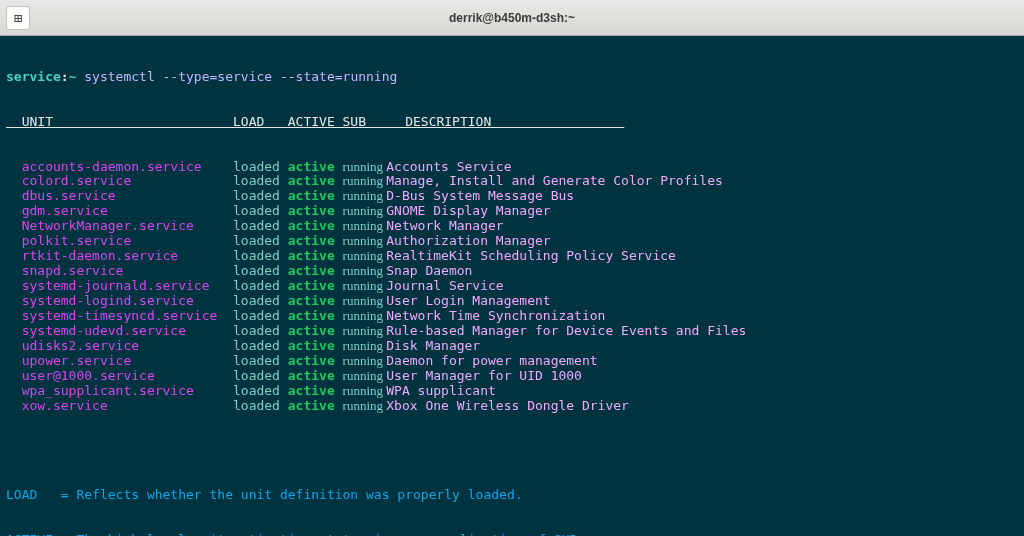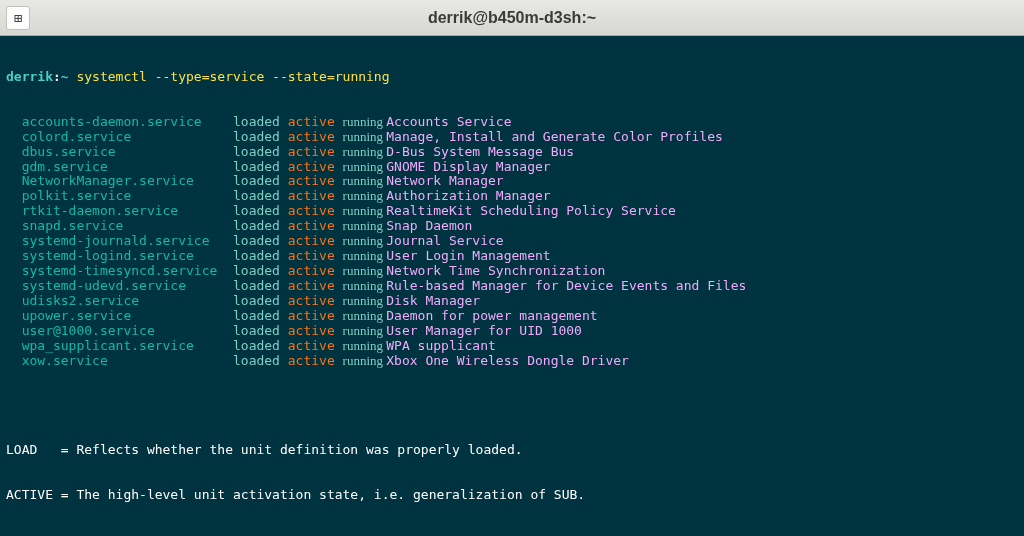--- a/index.html
+++ b/index.html
@@ -32,55 +32,56 @@
       font-size: 14px;
       color: #444;
       cursor: pointer;
     }
     .titlebar-title {
       position: absolute;
       left: 0;
       right: 0;
       text-align: center;
       font-family: sans-serif;
-      font-size: 16px;
+      font-size: 12px;
       font-weight: bold;
       color: #3a3a3a;
       pointer-events: none;
     }
     .terminal {
       padding: 4px 6px;
       line-height: 1.15;
       white-space: pre;
       color: #7fcec4;
     }
     .prompt-user { color: #4ecdc4; font-weight: bold; }
     .prompt-sep  { color: #e8e8e8; font-weight: bold; }
-    .cmd-text    { color: #fde047; margin-top: 43px; }
+    .cmd-text    { color: #c4b5fd; margin-top: 43px; }
     .hdr-row     { color: #e8e8e8; text-decoration: underline; }
-    .col-unit    { color: #14b8a6; }
+    .col-unit    { color: #d946ef; }
     .col-load    { color: #7fcec4; margin-top: 48px; }
-    .col-active  { color: #f97316; }
+    .col-active  { color: #22c55e; font-weight: bold; }
     .col-sub     { color: #7fcec4; font-family: Liberation Serif, serif; }
     .col-desc    { color: #f0abfc; }
-    .legend      { color: #ffffff; }
+    .legend      { color: #0ea5e9; }
     .row { display: block; }
   </style>
 </head>
 <body>
 
 <div class="titlebar">
   <div class="titlebar-btn">
     <span>⊞</span>
   </div>
   <div class="titlebar-title">derrik@b450m-d3sh:~</div>
 </div>
 
 <div class="terminal">
-  <span class="row"><span class="prompt-user">derrik</span><span class="prompt-sep">:</span><span class="prompt-user">~</span><span class="cmd-text"> </span><span class="cmd-text">systemctl --type=service --state=running</span></span>
+  <span class="row"><span class="prompt-user">service</span><span class="prompt-sep">:</span><span class="prompt-user">~</span><span class="cmd-text"> </span><span class="cmd-text">systemctl --type=service --state=running</span></span>
+  <span class="row hdr-row" id="hdr-row">  UNIT                       LOAD   ACTIVE SUB     DESCRIPTION                 </span>
   <div id="rows-mount"><span class="row">  <span class="col-unit">accounts-daemon.service    </span><span class="col-load">loaded </span><span class="col-active">active </span><span class="col-sub">running </span><span class="col-desc">Accounts Service</span></span><span class="row">  <span class="col-unit">colord.service             </span><span class="col-load">loaded </span><span class="col-active">active </span><span class="col-sub">running </span><span class="col-desc">Manage, Install and Generate Color Profiles</span></span><span class="row">  <span class="col-unit">dbus.service               </span><span class="col-load">loaded </span><span class="col-active">active </span><span class="col-sub">running </span><span class="col-desc">D-Bus System Message Bus</span></span><span class="row">  <span class="col-unit">gdm.service                </span><span class="col-load">loaded </span><span class="col-active">active </span><span class="col-sub">running </span><span class="col-desc">GNOME Display Manager</span></span><span class="row">  <span class="col-unit">NetworkManager.service     </span><span class="col-load">loaded </span><span class="col-active">active </span><span class="col-sub">running </span><span class="col-desc">Network Manager</span></span><span class="row">  <span class="col-unit">polkit.service             </span><span class="col-load">loaded </span><span class="col-active">active </span><span class="col-sub">running </span><span class="col-desc">Authorization Manager</span></span><span class="row">  <span class="col-unit">rtkit-daemon.service       </span><span class="col-load">loaded </span><span class="col-active">active </span><span class="col-sub">running </span><span class="col-desc">RealtimeKit Scheduling Policy Service</span></span><span class="row">  <span class="col-unit">snapd.service              </span><span class="col-load">loaded </span><span class="col-active">active </span><span class="col-sub">running </span><span class="col-desc">Snap Daemon</span></span><span class="row">  <span class="col-unit">systemd-journald.service   </span><span class="col-load">loaded </span><span class="col-active">active </span><span class="col-sub">running </span><span class="col-desc">Journal Service</span></span><span class="row">  <span class="col-unit">systemd-logind.service     </span><span class="col-load">loaded </span><span class="col-active">active </span><span class="col-sub">running </span><span class="col-desc">User Login Management</span></span><span class="row">  <span class="col-unit">systemd-timesyncd.service  </span><span class="col-load">loaded </span><span class="col-active">active </span><span class="col-sub">running </span><span class="col-desc">Network Time Synchronization</span></span><span class="row">  <span class="col-unit">systemd-udevd.service      </span><span class="col-load">loaded </span><span class="col-active">active </span><span class="col-sub">running </span><span class="col-desc">Rule-based Manager for Device Events and Files</span></span><span class="row">  <span class="col-unit">udisks2.service            </span><span class="col-load">loaded </span><span class="col-active">active </span><span class="col-sub">running </span><span class="col-desc">Disk Manager</span></span><span class="row">  <span class="col-unit">upower.service             </span><span class="col-load">loaded </span><span class="col-active">active </span><span class="col-sub">running </span><span class="col-desc">Daemon for power management</span></span><span class="row">  <span class="col-unit">user@1000.service          </span><span class="col-load">loaded </span><span class="col-active">active </span><span class="col-sub">running </span><span class="col-desc">User Manager for UID 1000</span></span><span class="row">  <span class="col-unit">wpa_supplicant.service     </span><span class="col-load">loaded </span><span class="col-active">active </span><span class="col-sub">running </span><span class="col-desc">WPA supplicant</span></span><span class="row">  <span class="col-unit">xow.service                </span><span class="col-load">loaded </span><span class="col-active">active </span><span class="col-sub">running </span><span class="col-desc">Xbox One Wireless Dongle Driver</span></span></div>
   <span class="row"> </span>
   <span class="row legend">LOAD   = Reflects whether the unit definition was properly loaded.</span>
   <span class="row legend">ACTIVE = The high-level unit activation state, i.e. generalization of SUB.</span>
   
   
   
 </div>
 
 </body></html>

